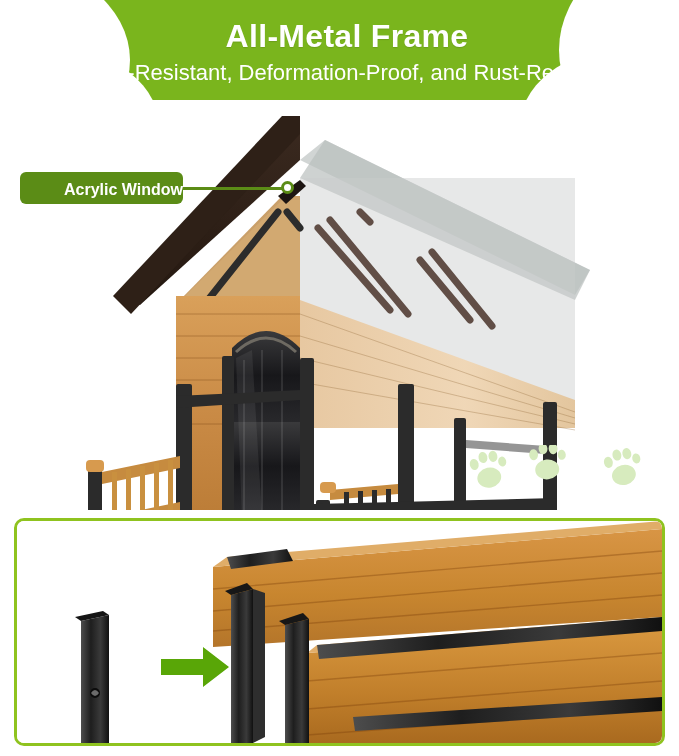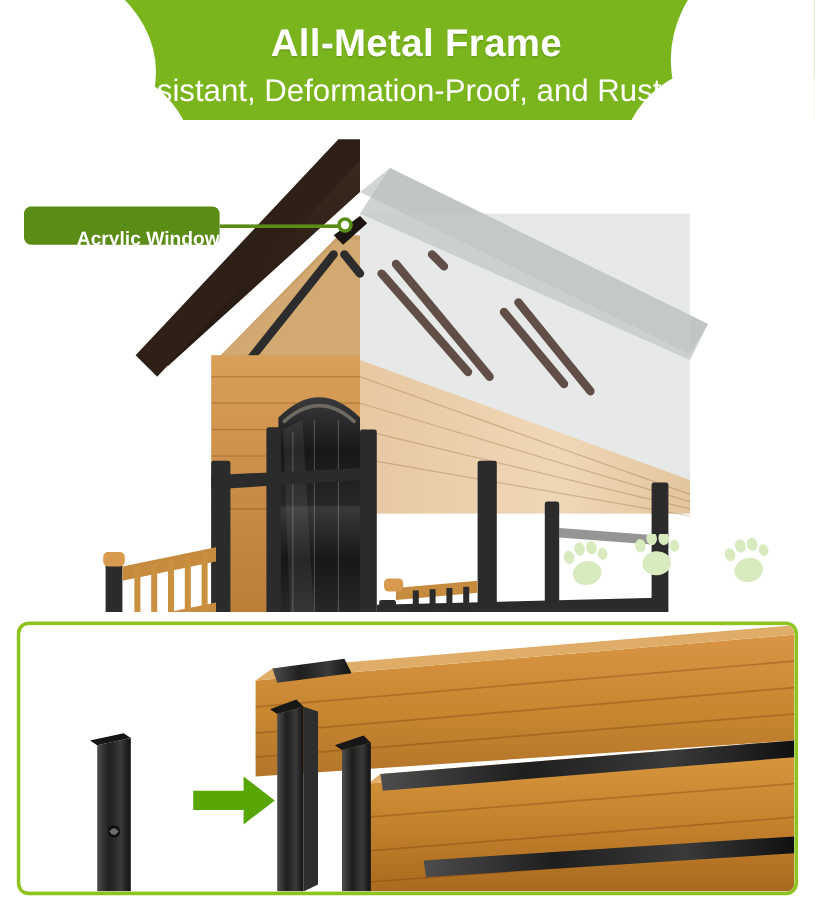--- a/index.html
+++ b/index.html
@@ -61,21 +61,21 @@
     font-weight: bold;
     letter-spacing: 0.3px;
     text-shadow: 0 1px 1px rgba(0,0,0,0.12);
     margin-left: 15px;
   }
   .banner-sub {
     position: absolute;
     left: 0; right: 0; top: 60px;
     text-align: center;
     color: #ffffff;
-    font-size: 26px;
+    font-size: 22px;
     font-weight: normal;
   }
 
   
   .photo {
     position: absolute;
     left: 0; top: 100px;
     width: 679px; height: 410px;
     background: #ffffff;
     overflow: hidden;
@@ -85,21 +85,21 @@
   .callout {
     position: absolute;
     left: 20px; top: 72px;
     width: 163px; height: 32px;
     background: #5b8c16;
     border-radius: 6px;
     z-index: 40;
   }
   .callout-text {
     position: absolute;
-    left: 0; right: 0; top: 19px;
+    left: 0; right: 0; top: 9px;
     text-align: center;
     color: #ffffff;
     font-size: 16px;
     font-weight: bold;
     margin-left: 44px;
   }
   .callout-line {
     position: absolute;
     left: 183px; top: 87px;
     width: 104px; height: 3px;

